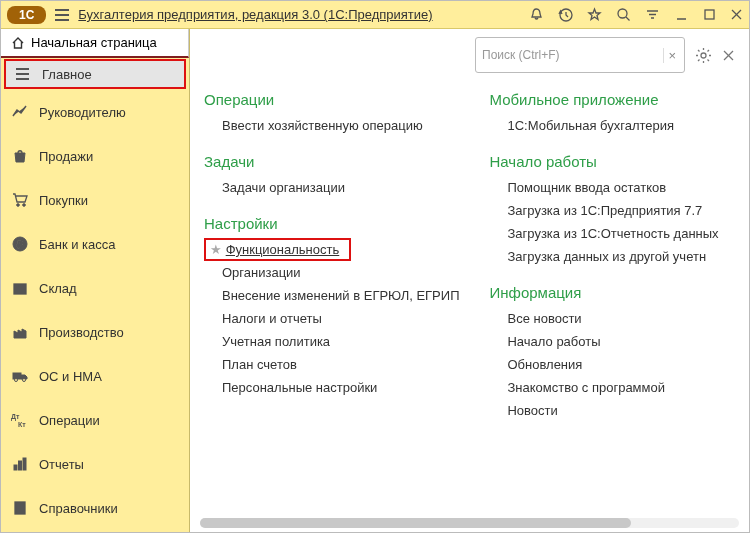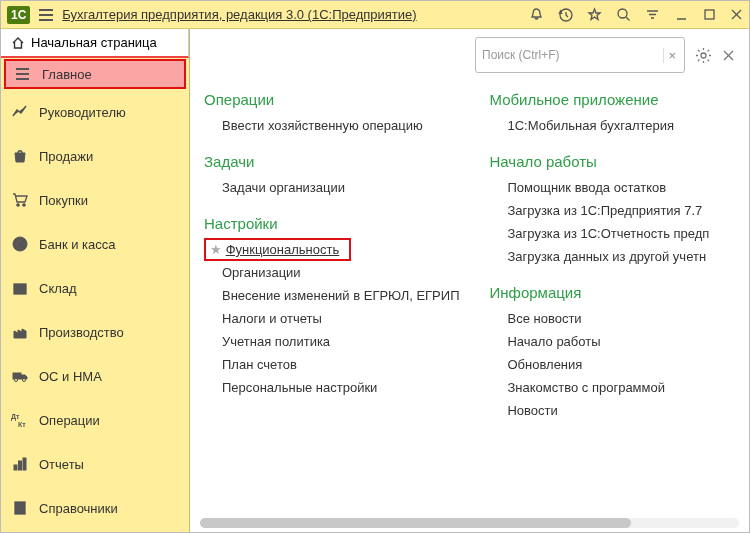--- a/index.html
+++ b/index.html
@@ -16,26 +16,26 @@
   
   .titlebar {
     background: #ffee9c;
     height: 28px;
     display: flex;
     align-items: center;
     padding: 0 6px;
     border-bottom: 1px solid #d9c86a;
   }
   .logo {
-    background: #4d7c0f;
+    background: #a16207;
     color: #fff;
     font-weight: bold;
     font-size: 12px;
-    padding: 2px 4px;
-    border-radius: 2px;
+    padding: 2px 12px;
+    border-radius: 8px;
     margin-right: 8px;
   }
   .titlebar .hamburger-icon svg { display:block; }
   .title-text { margin-left: 8px; color: #333; flex: 0 0 auto; text-decoration: underline; }
   .title-spacer { flex: 1; }
   .title-icons { display: flex; gap: 14px; align-items: center; color: #555; }
   .title-icons span { cursor: pointer; display:inline-flex; }
   .title-icons svg { stroke:#555; }
 
   
@@ -47,34 +47,34 @@
     background: #ffee9c;
     border-right: 1px solid #c8b96a;
     display: flex;
     flex-direction: column;
   }
   .start-page {
     background: #fff;
     display: flex;
     align-items: center;
     padding: 6px 10px;
-    border-bottom: 2px solid #ef4444;
+    border-bottom: 2px solid #7f1d1d;
     border-right:1px solid #ccc;
   }
   .start-page .home-icon { margin-right:6px; display:inline-flex;}
   .sidebar-item {
     display: flex;
     align-items: center;
     padding: 22px 10px;
     height: 31px;
     cursor: pointer;
     color: #333;
   }
   .sidebar-item.active {
-    background: #fca5a5;
+    background: #e5e5e5;
     border: 2px solid #d11;
     margin: 1px 3px;
     height: 30px;
     padding: 4px 8px;
   }
   .side-icon {
     width: 18px; height:18px; margin-right: 10px; display:inline-flex;
     align-items:center; justify-content:center; color:#555;
   }
   .side-icon svg { display:block; }
@@ -375,21 +375,21 @@
     </div>
 
     <div class="columns">
       <div class="col" id="col-left"><div class="section-title">Операции</div><div class="link-item">Ввести хозяйственную операцию</div><div class="section-title">Задачи</div><div class="link-item">Задачи организации</div><div class="section-title">Настройки</div><div class="link-item highlighted"><span class="star-icon">★</span>Функциональность</div><div class="link-item">Организации</div><div class="link-item">Внесение изменений в ЕГРЮЛ, ЕГРИП</div><div class="link-item">Налоги и отчеты</div><div class="link-item">Учетная политика</div><div class="link-item">План счетов</div><div class="link-item">Персональные настройки</div></div>
       <div class="col" id="col-right">
           <div class="section-title">Мобильное приложение</div>
           <div class="link-item">1С:Мобильная бухгалтерия</div>
           <div class="section-title">Начало работы</div>
           <div class="link-item">Помощник ввода остатков</div>
           <div class="link-item">Загрузка из 1С:Предприятия 7.7</div>
-          <div class="link-item">Загрузка из 1С:Отчетность предп</div>
+          <div class="link-item">Загрузка из 1С:Отчетность данных</div>
           <div class="link-item">Загрузка данных из другой учетн</div>
           <div class="section-title">Информация</div>
           <div class="link-item">Все новости</div>
           <div class="link-item">Начало работы</div>
           <div class="link-item">Обновления</div>
           <div class="link-item">Знакомство с программой</div>
           <div class="link-item">Новости</div>
         </div>
     </div>
 

